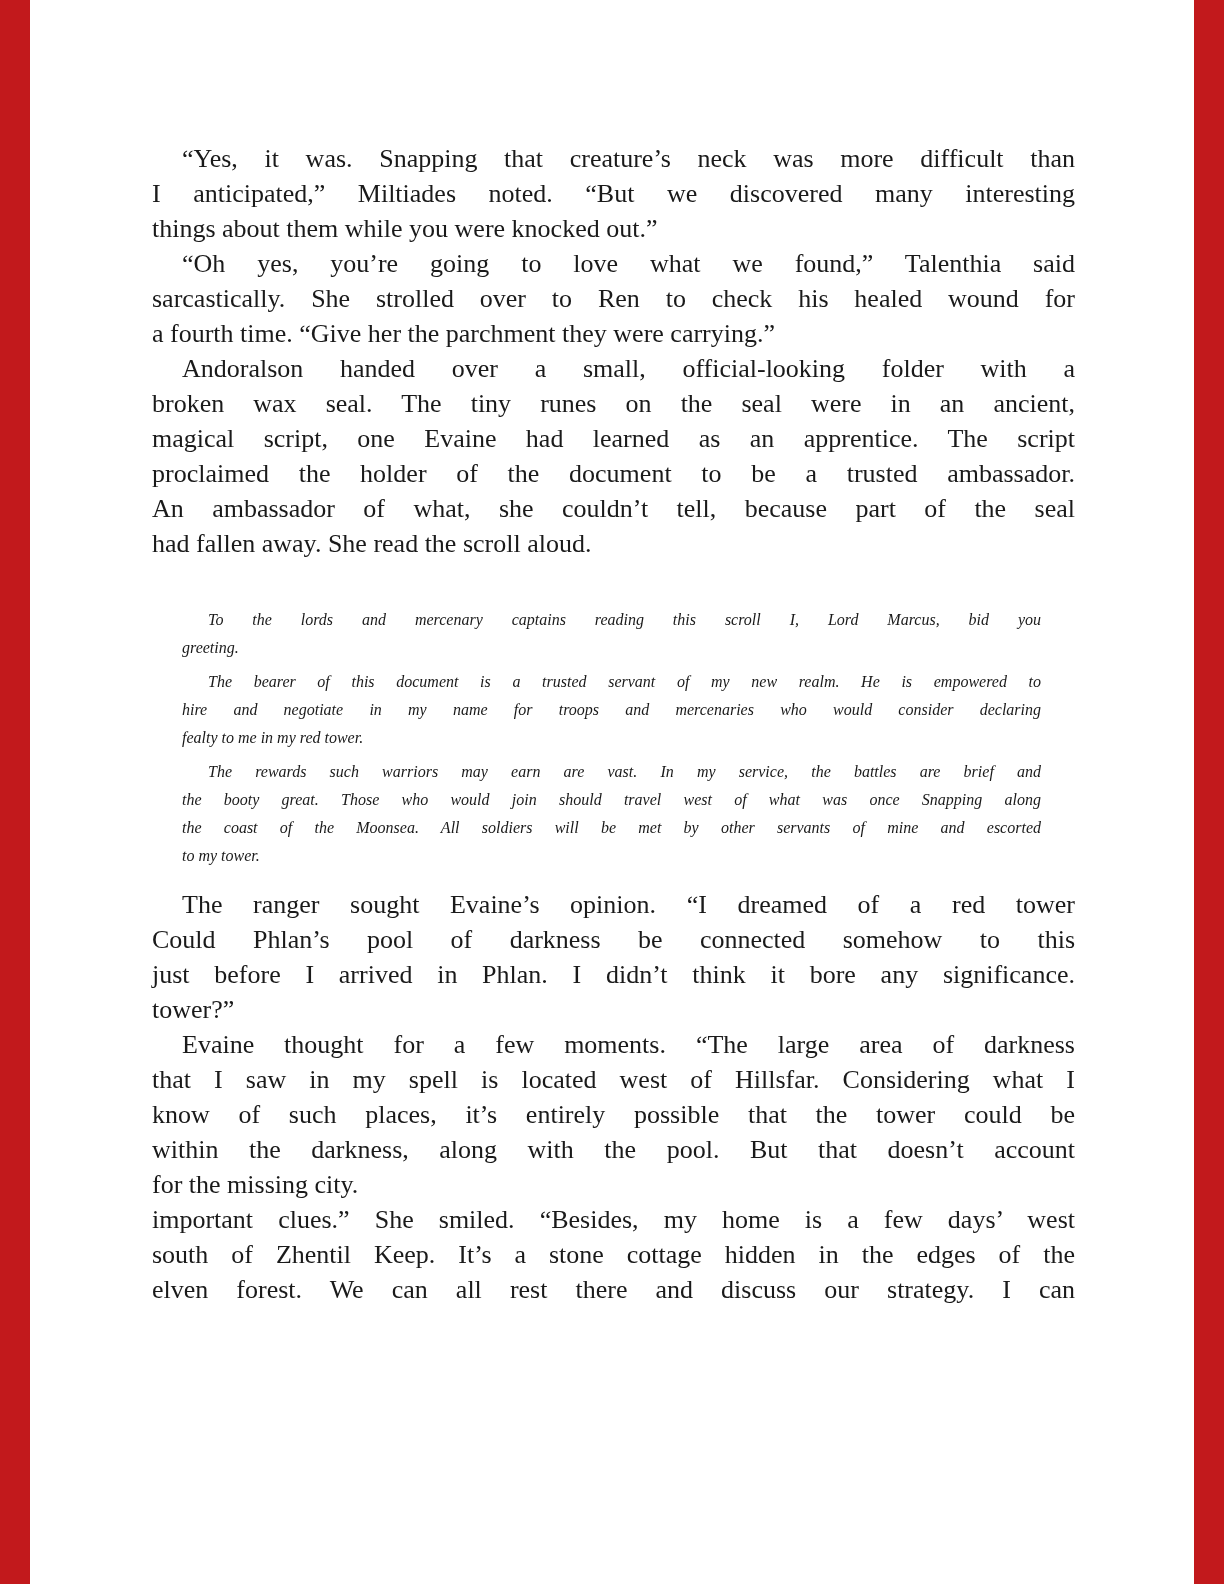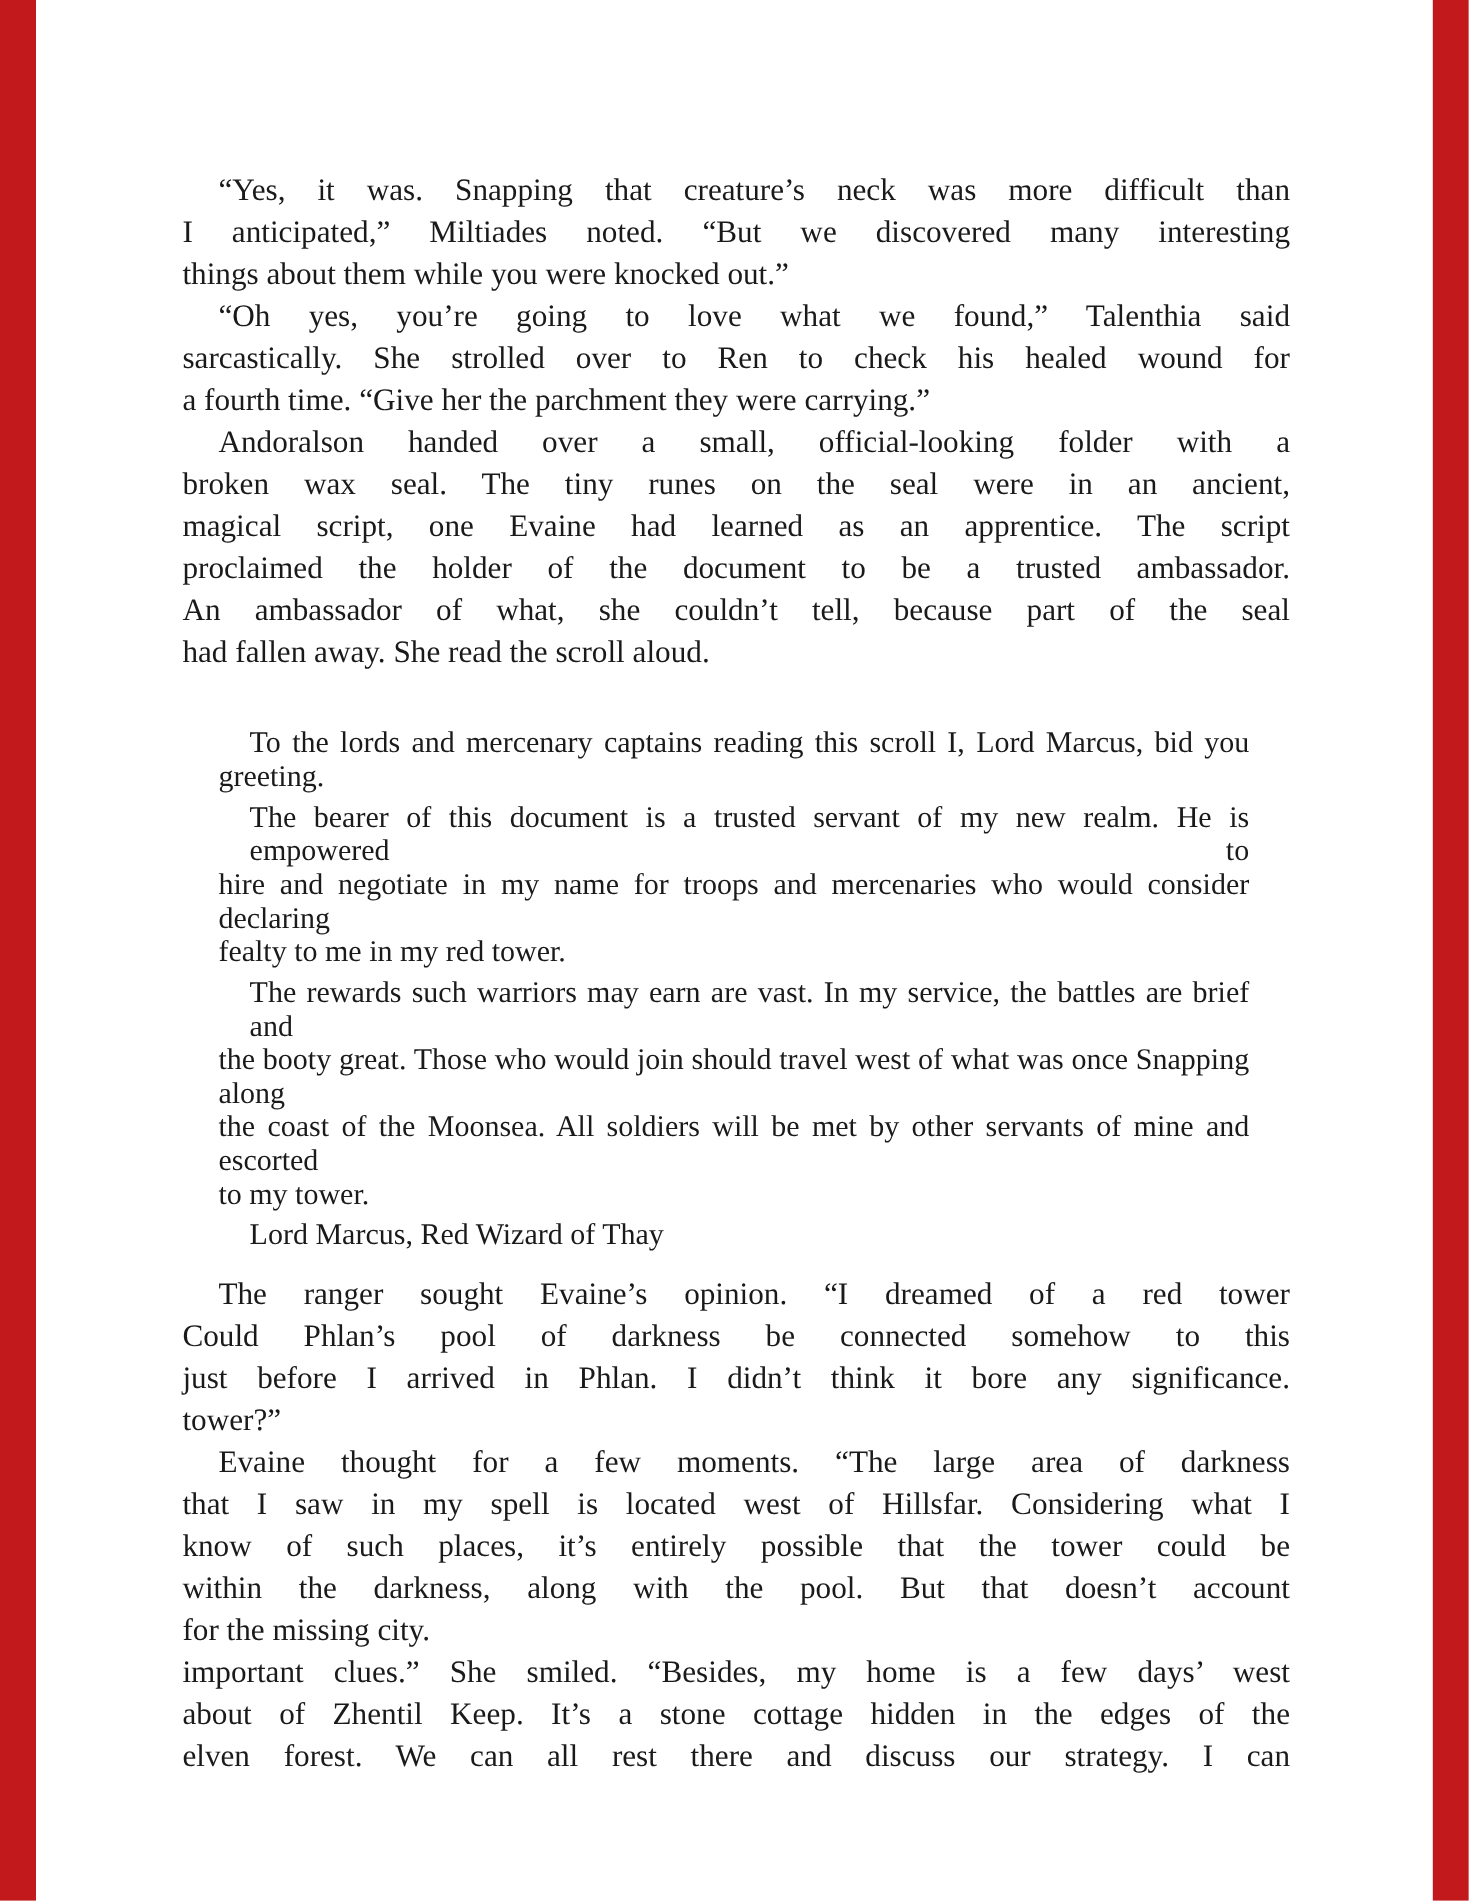--- a/index.html
+++ b/index.html
@@ -35,21 +35,22 @@
     text-align: justify;
     text-align-last: justify;
     white-space: normal;
   }
   .ln.end { text-align-last: left; }
   .bodypara .ln.first { padding-left: 30px; }
 
   
   #letter {
     margin: 45px 34px 17px 30px;
-    font-size: 25px;
+    font-style: italic;
+    font-size: 16px;
     line-height: 28px;
   }
   #letter p { margin: 0 0 6px 0; padding: 0; }
   #letter p:last-child { margin-bottom: 0; }
   #letter .ln.first { padding-left: 26px; }
 </style>
 </head>
 <body>
 
 <div id="page">
@@ -89,40 +90,37 @@
         <span class="ln first">The bearer of this document is a trusted servant of my new realm. He is empowered to</span>
         <span class="ln">hire and negotiate in my name for troops and mercenaries who would consider declaring</span>
         <span class="ln end">fealty to me in my red tower.</span>
       </p>
       <p>
         <span class="ln first">The rewards such warriors may earn are vast. In my service, the battles are brief and</span>
         <span class="ln">the booty great. Those who would join should travel west of what was once Snapping along</span>
         <span class="ln">the coast of the Moonsea. All soldiers will be met by other servants of mine and escorted</span>
         <span class="ln end">to my tower.</span>
       </p>
-      <p>
-        <span class="ln first end">Lord Marcus, Red Wizard of Thay</span>
-      </p>
     </div>
 
     <p class="bodypara">
       <span class="ln first">The ranger sought Evaine’s opinion. “I dreamed of a red tower</span>
       <span class="ln">Could Phlan’s pool of darkness be connected somehow to this</span>
       <span class="ln">just before I arrived in Phlan. I didn’t think it bore any significance.</span>
       <span class="ln end">tower?”</span>
     </p>
 
     <p class="bodypara">
       <span class="ln first">Evaine thought for a few moments. “The large area of darkness</span>
       <span class="ln">that I saw in my spell is located west of Hillsfar. Considering what I</span>
       <span class="ln">know of such places, it’s entirely possible that the tower could be</span>
       <span class="ln">within the darkness, along with the pool. But that doesn’t account</span>
       <span class="ln end">for the missing city.</span>
     </p>
 
     <p class="bodypara">
       <span class="ln">important clues.” She smiled. “Besides, my home is a few days’ west</span>
-      <span class="ln">about of Zhentil Keep. It’s a stone cottage hidden in the edges of the</span>
+      <span class="ln">south of Zhentil Keep. It’s a stone cottage hidden in the edges of the</span>
       <span class="ln">elven forest. We can all rest there and discuss our strategy. I can</span>
     </p>
 
   </div>
 </div>
 
 </body></html>

